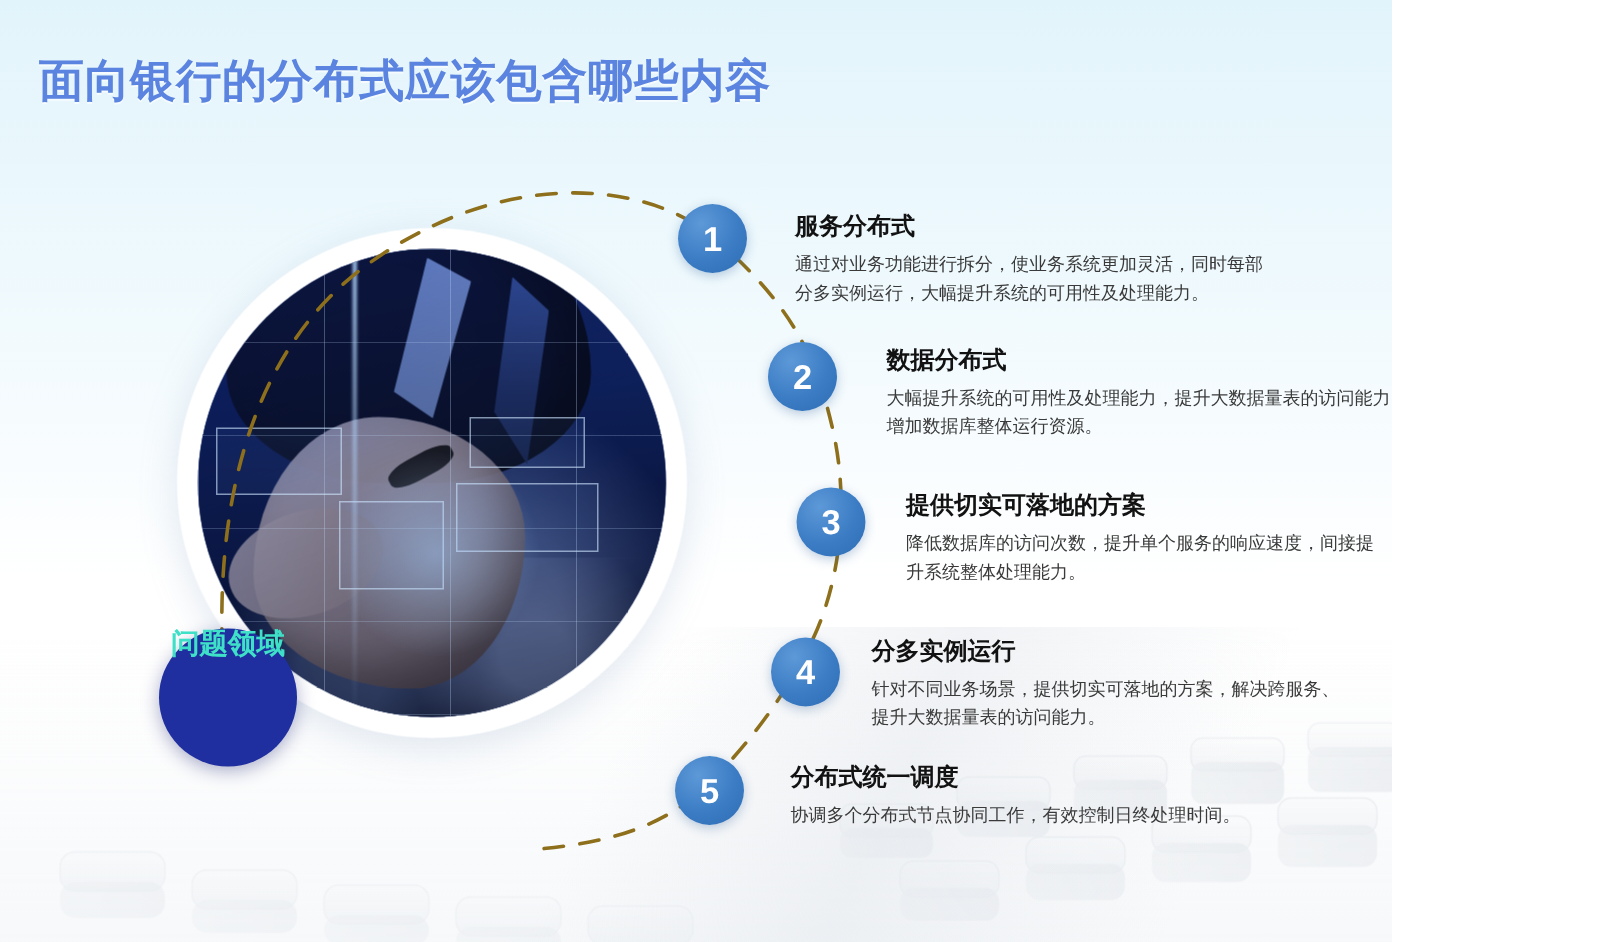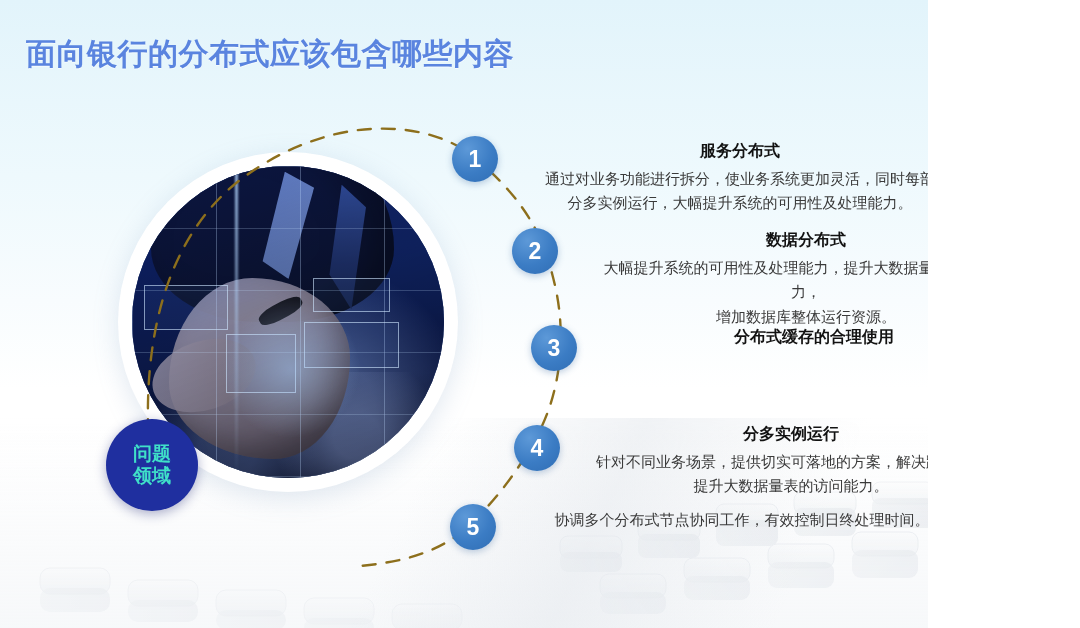--- a/index.html
+++ b/index.html
@@ -180,22 +180,22 @@
   .badge {
     position: absolute;
     left: 106px;
     top: 419px;
     width: 92px;
     height: 92px;
     border-radius: 50%;
     background: #1f2f9f;
     color: #3fe0c8;
     display: flex;
-    flex-direction: column;
-    align-items: center;
+    flex-direction: row;
+    align-items: flex-start;
     justify-content: center;
     line-height: 1.18;
     font-size: 19px;
     font-weight: bold;
     box-shadow: 0 3px 12px rgba(20,30,110,.35);
     z-index: 6;
   }
 
   
   .connector {
@@ -220,31 +220,30 @@
     color: #ffffff;
     font-size: 23px;
     font-weight: bold;
     display: flex;
     align-items: center;
     justify-content: center;
     box-shadow: 0 2px 7px rgba(40,90,150,.3);
   }
   .txt {
     position: absolute;
-    text-align: center;
   }
   .head {
     font-size: 16px;
     font-weight: bold;
     color: #121212;
     margin-bottom: 5px;
     white-space: nowrap;
   }
   .body {
-    font-size: 15px;
+    font-size: 12px;
     color: #3a3a3a;
     line-height: 1.62;
     white-space: pre-line;
   }
 </style>
 </head>
 <body>
 
 <div class="slide">
 
@@ -396,33 +395,36 @@
     <div class="txt" style="left:580px; top:230px; width:430px;margin-left:11px;">
       <div class="head">数据分布式</div>
       <div class="body">大幅提升系统的可用性及处理能力，提升大数据量表的访问能力，
 增加数据库整体运行资源。</div>
     </div>
   </div>
 
   <div class="item">
     <div class="num" style="left:531px; top:325px;">3</div>
     <div class="txt" style="left:604px; top:327px; width:420px;">
-      <div class="head">分布式缓存的合理使用</div>
+      <div class="head">提供切实可落地的方案</div>
+      <div class="body">降低数据库的访问次数，提升单个服务的响应速度，间接提
+升系统整体处理能力。</div>
     </div>
   </div>
 
   <div class="item">
     <div class="num" style="left:514px; top:425px;">4</div>
     <div class="txt" style="left:581px; top:424px; width:420px;">
       <div class="head">分多实例运行</div>
       <div class="body">针对不同业务场景，提供切实可落地的方案，解决跨服务、
 提升大数据量表的访问能力。</div>
     </div>
   </div>
 
   <div class="item">
     <div class="num" style="left:450px; top:504px;">5</div>
     <div class="txt" style="left:527px; top:508px; width:430px;">
+      <div class="head">分布式统一调度</div>
       <div class="body">协调多个分布式节点协同工作，有效控制日终处理时间。</div>
     </div>
   </div>
 
 </div>
 
 </body></html>

